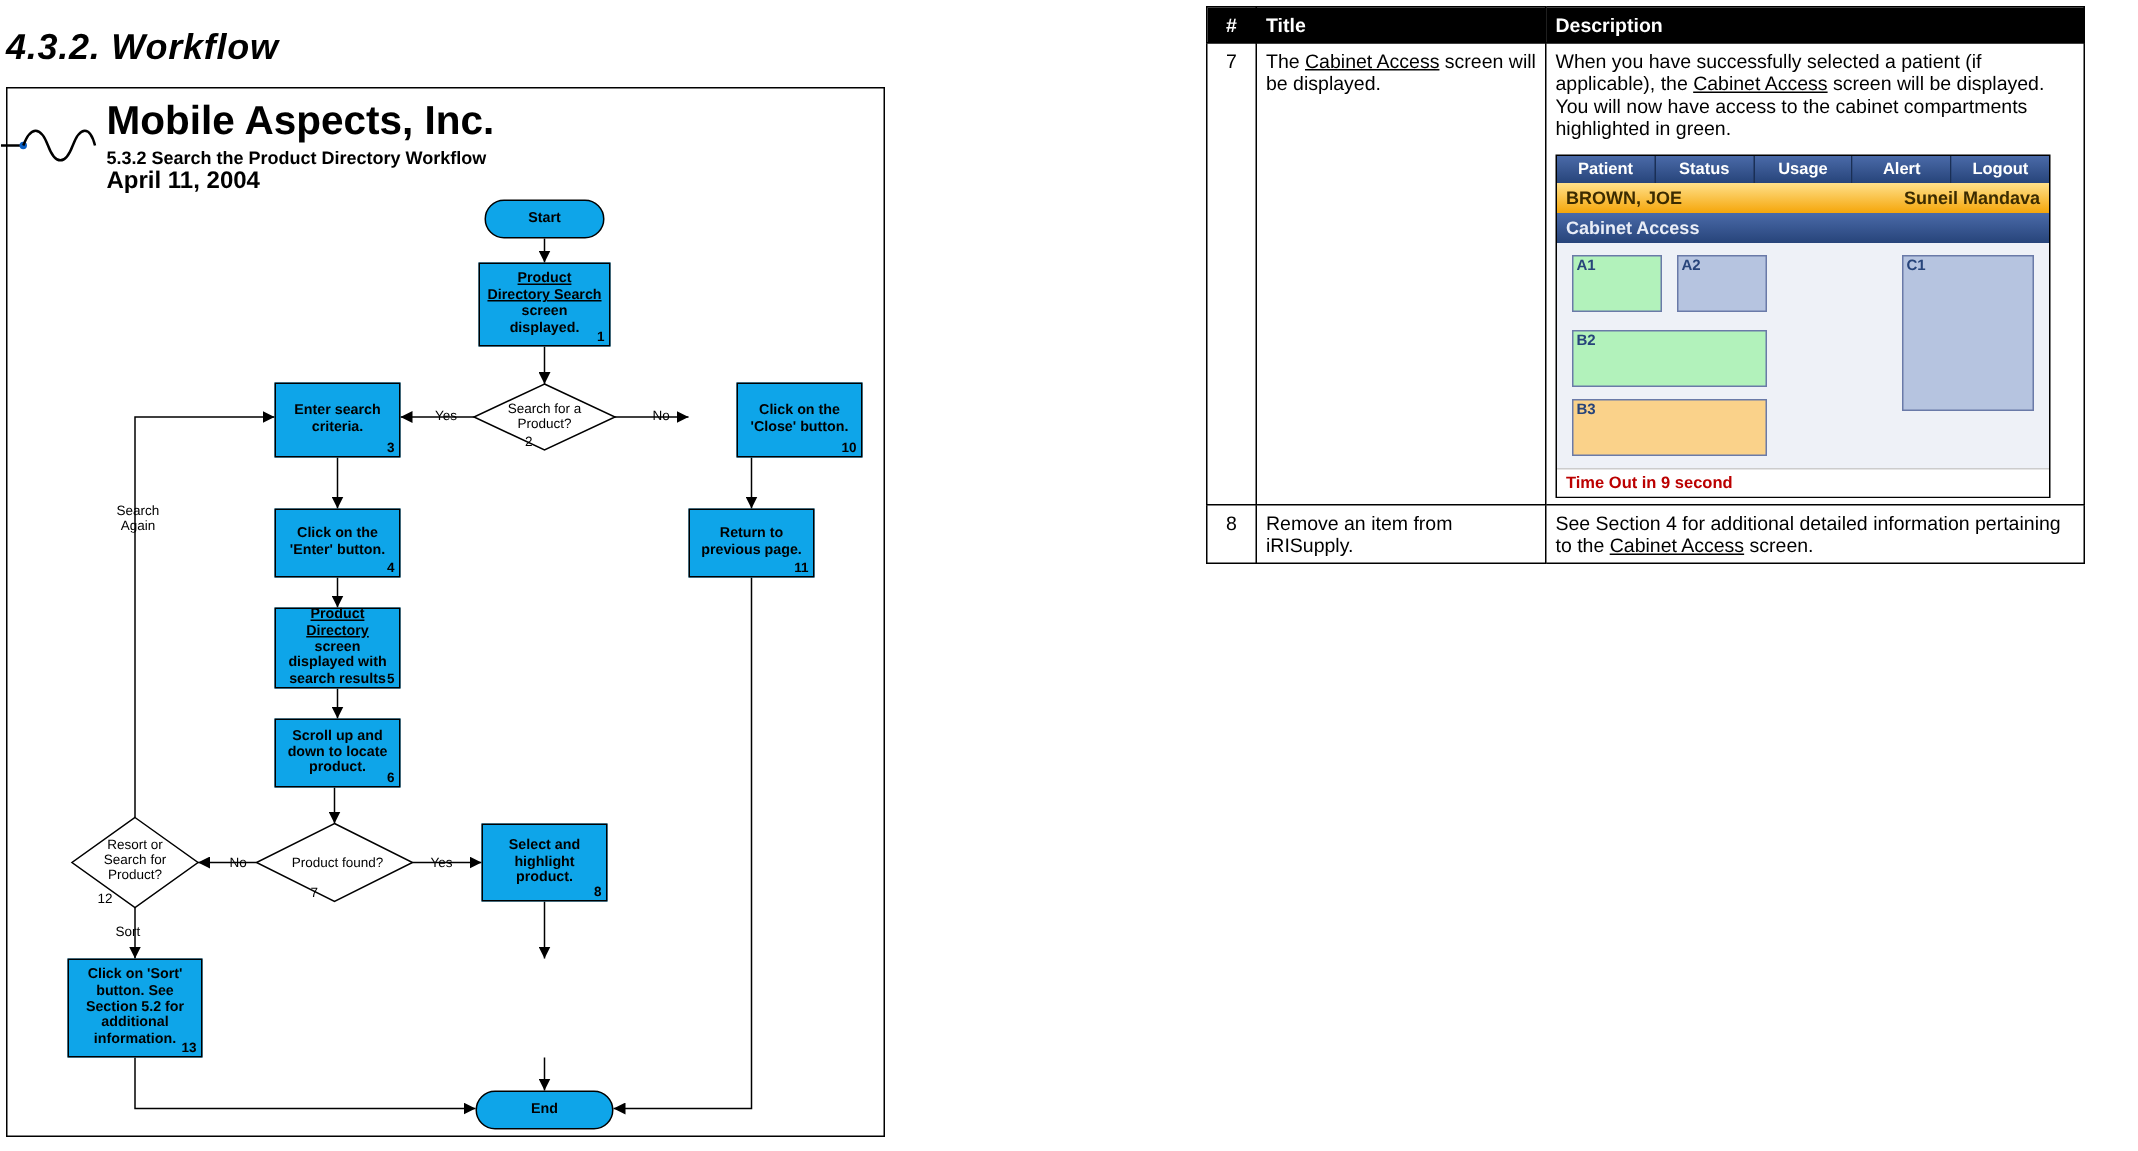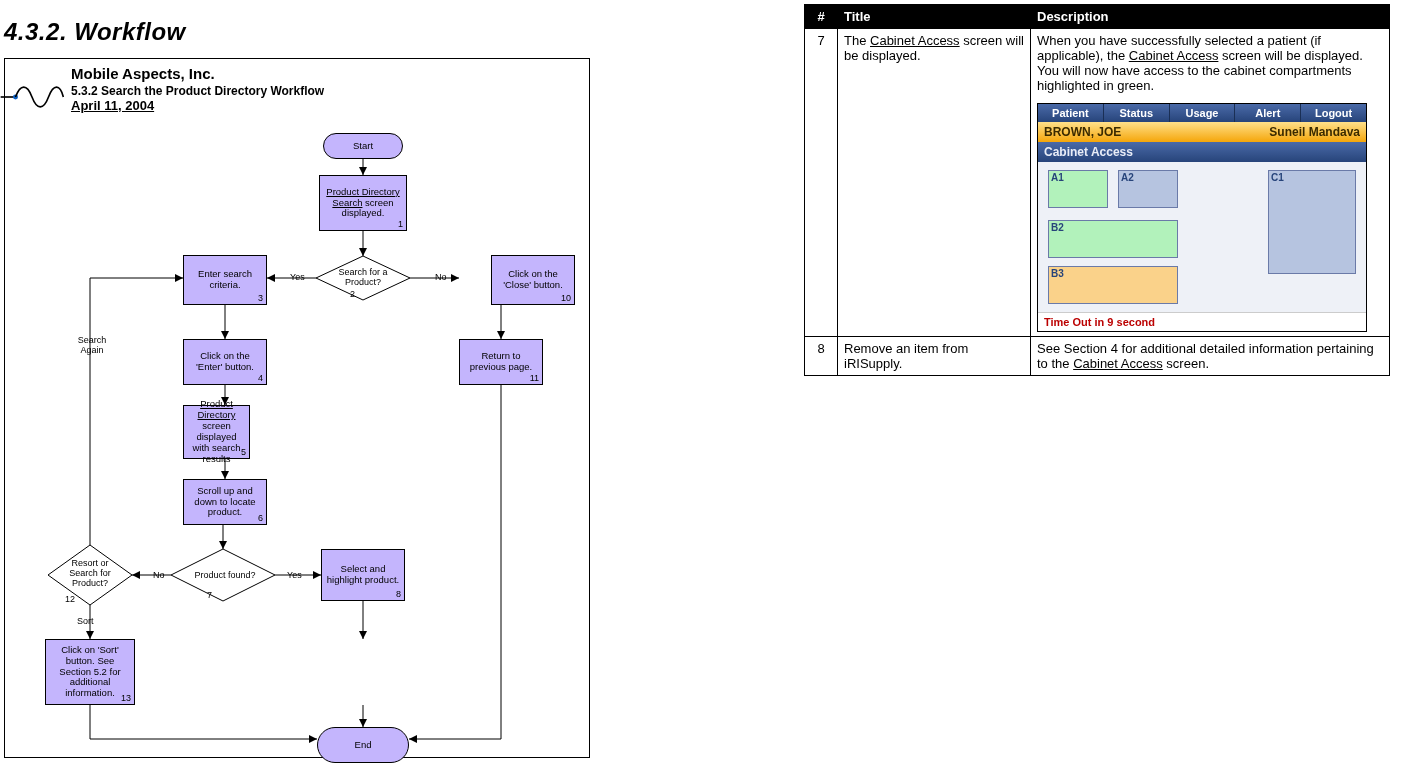--- a/index.html
+++ b/index.html
@@ -34,54 +34,54 @@
     border: 1px solid #000;
     box-sizing: border-box;
   }
   .diag-header {
     position: absolute;
     left: 66px;
     top: 6px;
   }
   .diag-title {
     font-weight: bold;
-    font-size: 15px;
+    font-size: 27px;
   }
   .diag-sub1 {
     font-weight: bold;
     font-size: 12px;
     margin-top: 2px;
   }
   .diag-sub2 {
     font-weight: bold;
-    font-size: 13px;
-    text-decoration: underline;
+    font-size: 16px;
   }
   
   .logo {
     position: absolute;
     left: -6px;
     top: 20px;
     width: 66px;
     height: 36px;
   }
   
   .fc-box {
     position: absolute;
     border: 1px solid #000;
-    background: #c4b5fd;
+    background: #0ea5e9;
     font-family: Arial, sans-serif;
     font-size: 9.5px;
     text-align: center;
     display: flex;
     align-items: center;
     justify-content: center;
     line-height: 1.15;
     padding: 2px 4px;
     box-sizing: border-box;
+    font-weight: bold;
   }
   .fc-num {
     position: absolute;
     right: 3px;
     bottom: 1px;
     font-size: 9px;
   }
   .underline { text-decoration: underline; }
   
   .fc-round {
@@ -272,21 +272,21 @@
     <div class="fc-box" style="left:178px;top:196px;width:84px;height:50px;">
       <span>Enter search criteria.</span>
         <span class="fc-num">3</span>
     </div>
 
     <div class="fc-box" style="left:178px;top:280px;width:84px;height:46px;">
       <span>Click on the 'Enter' button.</span>
         <span class="fc-num">4</span>
     </div>
 
-    <div class="fc-box" style="left:178px;top:346px;width:67px;height:54px;">
+    <div class="fc-box" style="left:178px;top:346px;width:84px;height:54px;">
       <span><span class="underline">Product Directory</span><span> screen displayed with search results</span></span>
       <span class="fc-num">5</span>
     </div>
 
     <div class="fc-box" style="left:178px;top:420px;width:84px;height:46px;">
       <span>Scroll up and down to locate product.</span>
         <span class="fc-num">6</span>
     </div>
 
     <div class="fc-label" style="left:185px;top:511px;width:70px;text-align:center;">Product found?</div>
@@ -315,21 +315,21 @@
 
     <div class="fc-box" style="left:40px;top:580px;width:90px;height:66px;">
       <span>Click on 'Sort' button. See Section 5.2 for additional information.</span>
         <span class="fc-num">13</span>
     </div>
 
     <div class="fc-label" style="left:62px;top:276px;width:50px;text-align:center;white-space:pre;">Search
 Again</div>
     <div class="fc-label" style="left:72px;top:557px;">Sort</div>
 
-    <div class="fc-box fc-round" style="left:312px;top:668px;width:92px;height:36px;">End</div>
+    <div class="fc-box fc-round" style="left:312px;top:668px;width:92px;height:26px;">End</div>
   </div>
 
   <table class="tbl">
     <thead>
       <tr>
         <th>#</th>
         <th>Title</th>
         <th>Description</th>
       </tr>
     </thead>

